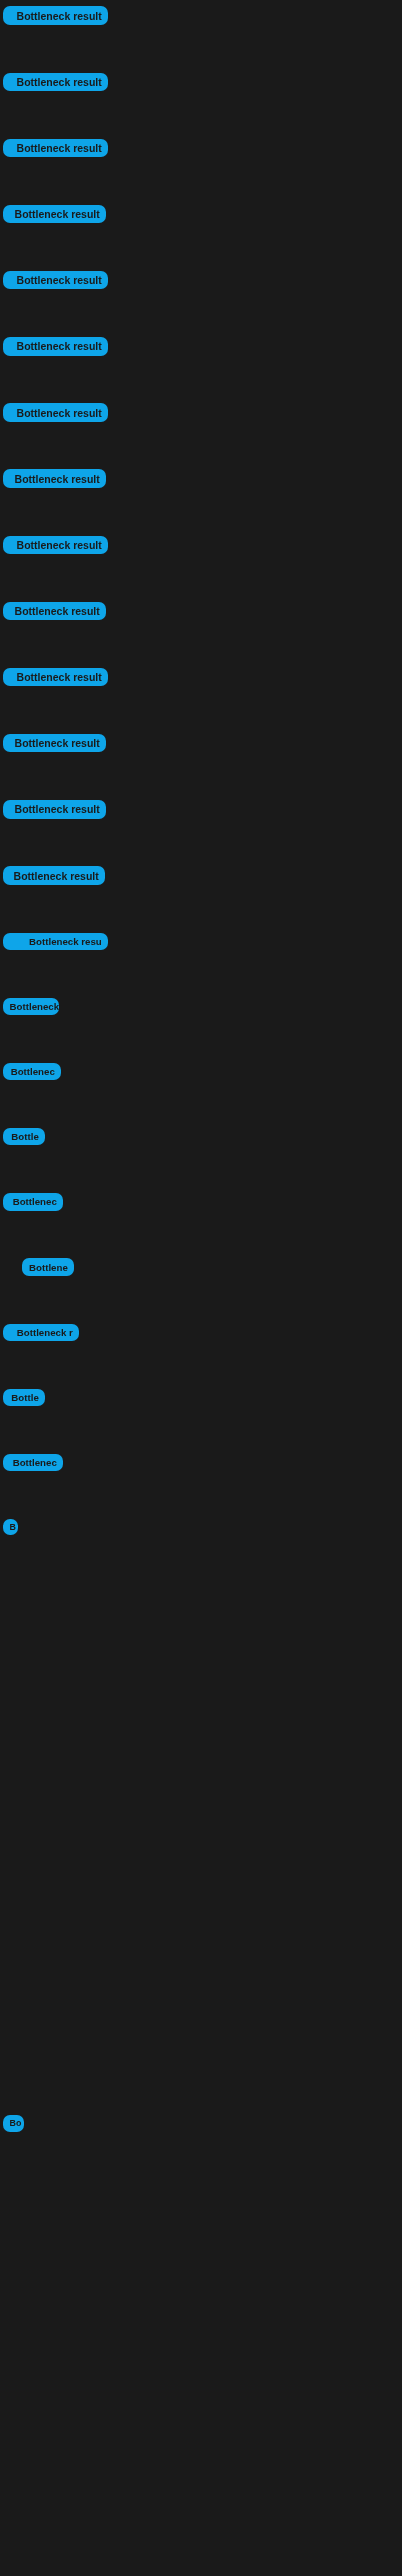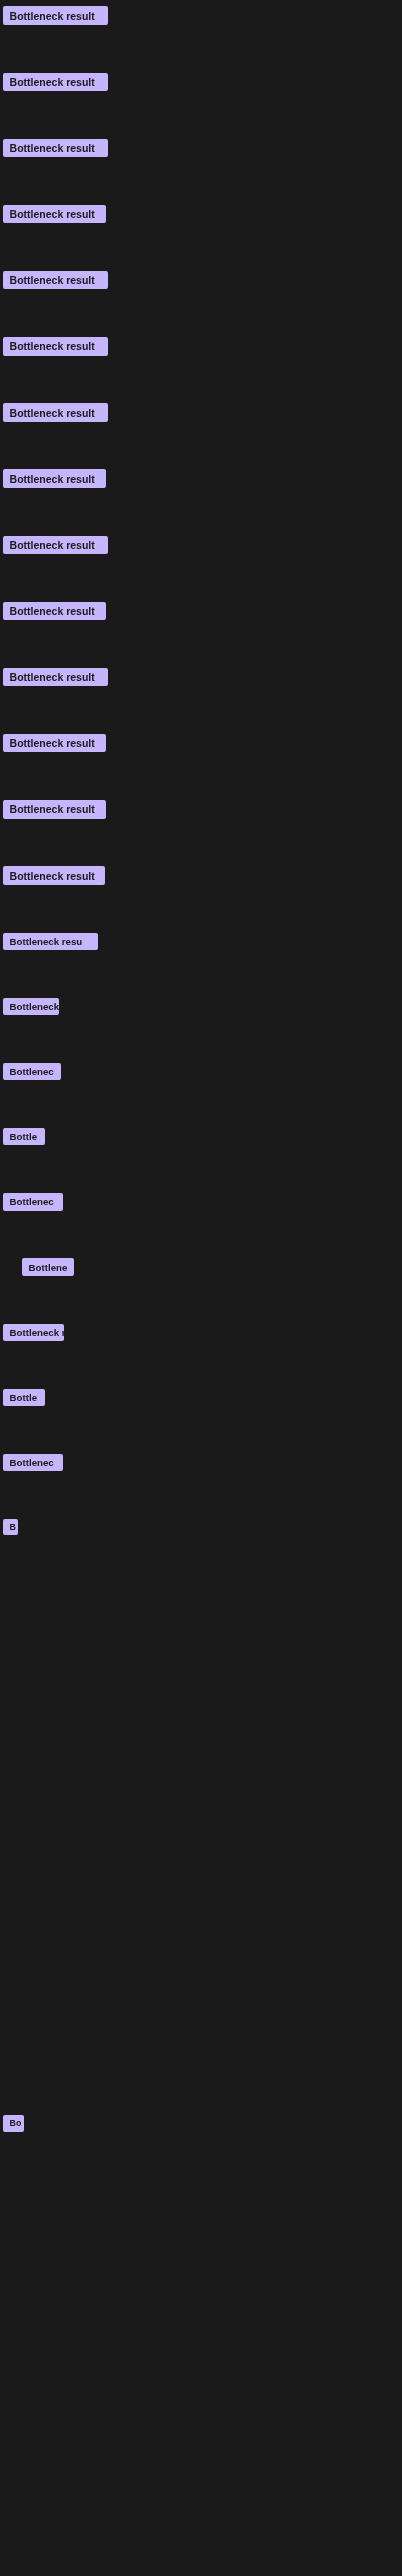--- a/index.html
+++ b/index.html
@@ -24,28 +24,29 @@
       font-weight: normal;
     }
 
     .bottleneck-item {
       margin-bottom: 0px;
       padding: 6.4px 0 6.4px 0;
     }
 
     .bottleneck-label {
       display: inline-block;
-      background-color: #c4b5fd;
+      background-color: #0ea5e9;
       color: #1a1a1a;
       font-size: 10.5px;
       font-weight: bold;
       padding: 3.2px 6.4px;
-      border-radius: 2px;
+      border-radius: 7px;
       white-space: nowrap;
       overflow: hidden;
+      text-align: right;
     }
 
     .row-1 .bottleneck-label { width: 105px; font-size: 10.5px; }
     .row-2 .bottleneck-label { width: 105px; font-size: 10.5px; }
     .row-3 .bottleneck-label { width: 105px; font-size: 10.5px; }
     .row-4 .bottleneck-label { width: 103px; font-size: 10.5px; }
     .row-5 .bottleneck-label { width: 105px; font-size: 10.5px; }
     .row-6 .bottleneck-label { width: 105px; font-size: 10.5px; }
     .row-7 .bottleneck-label { width: 105px; font-size: 10.5px; }
     .row-8 .bottleneck-label { width: 103px; font-size: 10.5px; }
@@ -130,21 +131,21 @@
 
     <div class="bottleneck-item row-13" style="margin-bottom: 32px;">
       <span class="bottleneck-label">Bottleneck result</span>
     </div>
 
     <div class="bottleneck-item row-14" style="margin-bottom: 32px;">
       <span class="bottleneck-label">Bottleneck result</span>
     </div>
 
     <div class="bottleneck-item row-15" style="margin-bottom: 32px;">
-      <span class="bottleneck-label" style="width:95px; overflow:hidden;">Bottleneck resu</span>
+      <span class="bottleneck-label" style="width:105px; overflow:hidden;">Bottleneck resu</span>
     </div>
 
     <div class="bottleneck-item row-16" style="margin-bottom: 32px;">
       <span class="bottleneck-label" style="width:56px; overflow:hidden;">Bottleneck</span>
     </div>
 
 
     <div class="bottleneck-item row-18" style="margin-bottom: 32px;">
       <span class="bottleneck-label" style="width:58px; overflow:hidden;">Bottlenec</span>
     </div>
@@ -155,21 +156,21 @@
 
     <div class="bottleneck-item row-20" style="margin-bottom: 32px;">
       <span class="bottleneck-label" style="width:60px; overflow:hidden;">Bottlenec</span>
     </div>
 
     <div class="bottleneck-item row-21" style="margin-bottom: 32px; margin-left: 19px;">
       <span class="bottleneck-label" style="width:52px; overflow:hidden;">Bottlene</span>
     </div>
 
     <div class="bottleneck-item row-22" style="margin-bottom: 32px;">
-      <span class="bottleneck-label" style="width:61px; overflow:hidden;">Bottleneck r</span>
+      <span class="bottleneck-label" style="width:76px; overflow:hidden;">Bottleneck r</span>
     </div>
 
     <div class="bottleneck-item row-23" style="margin-bottom: 32px;">
       <span class="bottleneck-label" style="width:42px; overflow:hidden;">Bottle</span>
     </div>
 
     <div class="bottleneck-item row-24" style="margin-bottom: 32px;">
       <span class="bottleneck-label" style="width:60px; overflow:hidden;">Bottlenec</span>
     </div>
 

